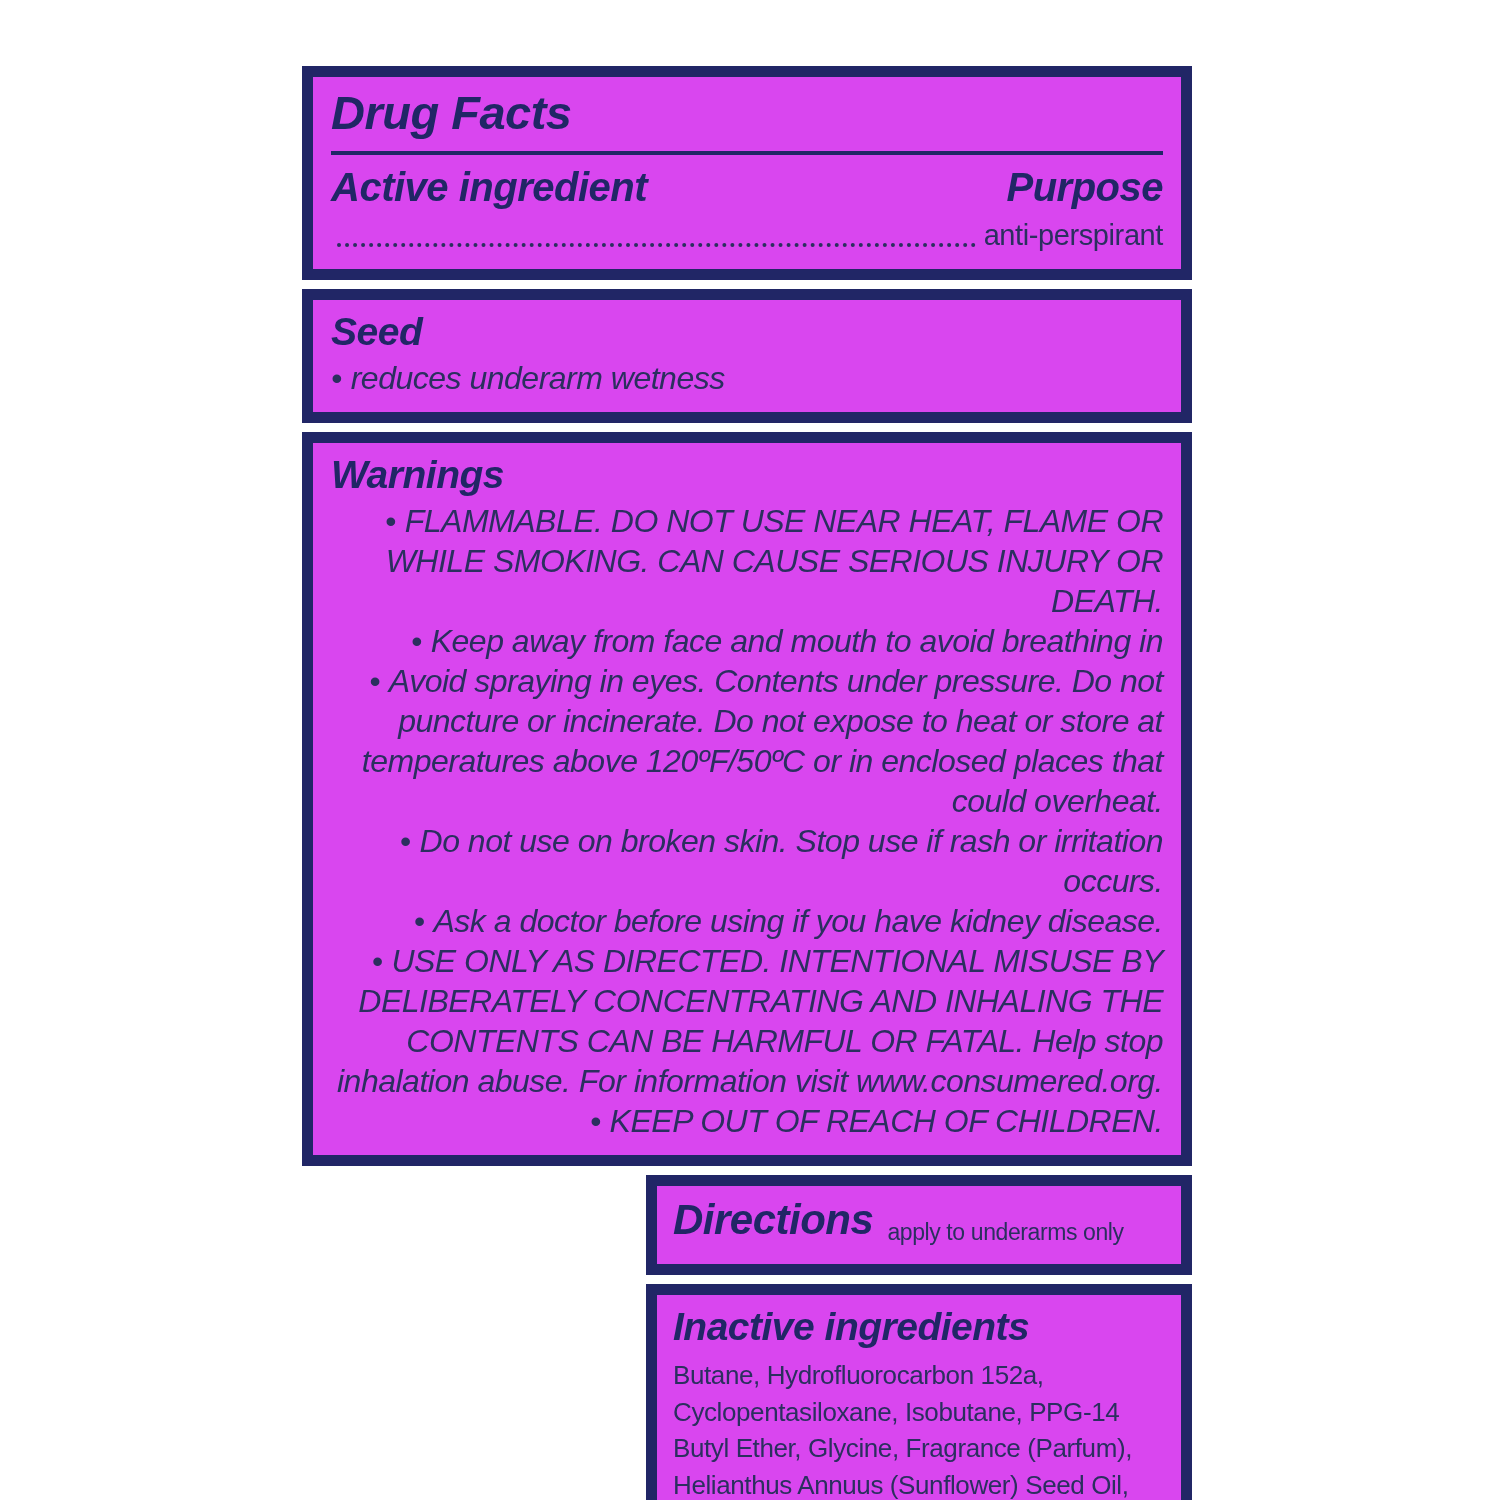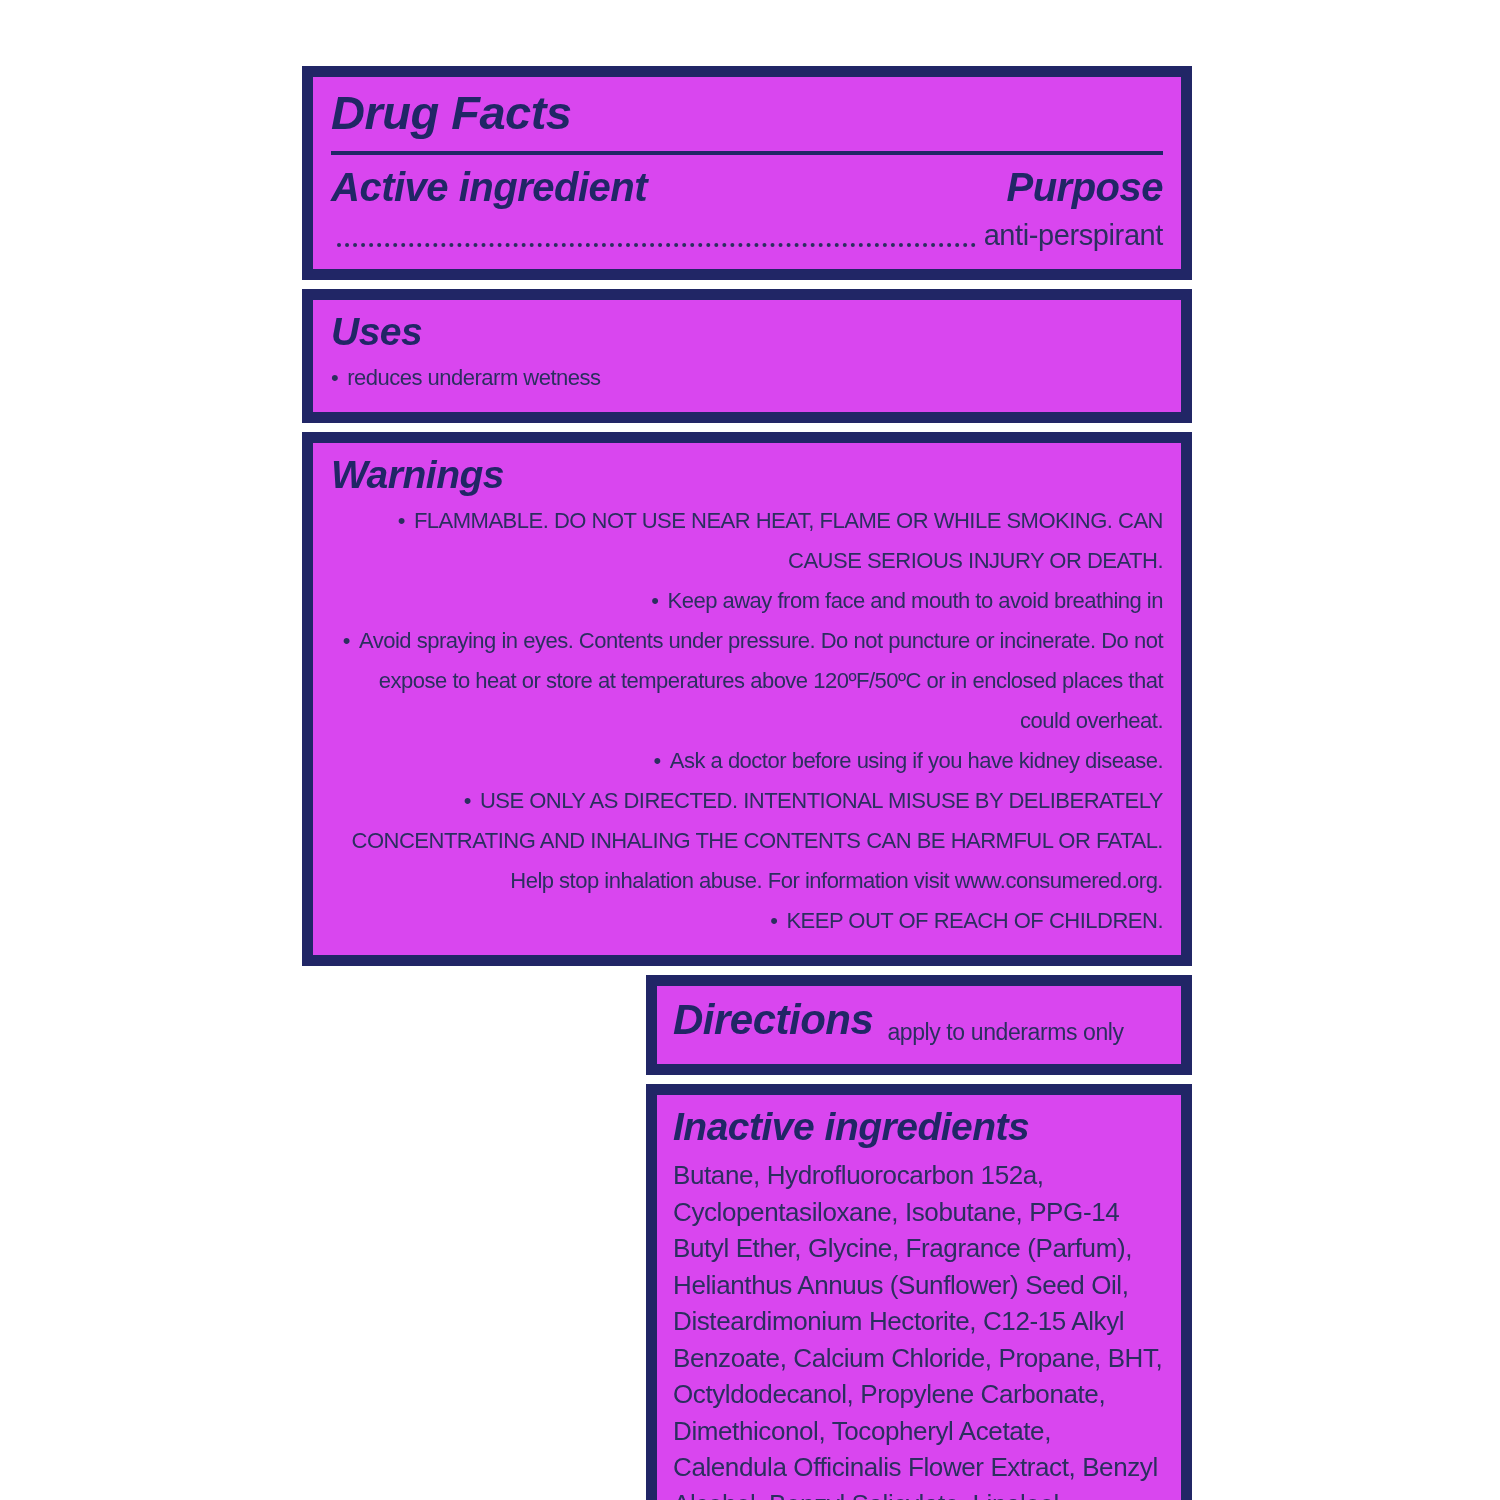--- a/index.html
+++ b/index.html
@@ -24,21 +24,21 @@
     letter-spacing:-0.5px;
   }
   .df-title{font-size:47px;line-height:60px;}
   .divider{border:none;border-top:4px solid var(--navy);margin:8px 0 6px 0;}
   .ai-row{display:flex;justify-content:space-between;align-items:center;}
   .ai-row .heading{font-size:40px;line-height:52px;}
   .ing-row{display:flex;align-items:flex-end;font-size:29px;line-height:40px;letter-spacing:-0.4px;margin-top:2px;}
   .leader{flex:1;border-bottom:4px dotted var(--body);margin:0 8px 8px 6px;min-width:40px;}
 
   .sec-heading{font-size:39px;line-height:52px;}
-  .bullet-line{font-size:22px;line-height:40px;letter-spacing:-0.5px;}
+  .bullet-line{font-size:32px;line-height:40px;letter-spacing:-0.5px;font-style:italic;}
   .bullet{margin-right:9px;}
   #box-warnings .bullet-line{margin:0;text-align:right;}
 
   .dir-row{display:flex;align-items:flex-end;padding:2px 0 4px 0;}
   .dir-row .heading{font-size:42px;line-height:52px;}
   .dir-row .dir-text{font-size:23px;letter-spacing:-0.4px;margin-left:14px;}
 
   .inactive-text{font-size:26px;line-height:36.5px;letter-spacing:-0.4px;}
   #box-inactive .sec-heading{margin-bottom:4px;}
 </style>
@@ -54,39 +54,42 @@
       <span class="heading">Active ingredient</span>
       <span class="heading">Purpose</span>
     </div>
     <div class="ing-row">
       <span class="leader"></span>
       <span>anti-perspirant</span>
     </div>
   </div>
 
   <div class="box" id="box-uses">
-    <div class="heading sec-heading">Uses</div>
+    <div class="heading sec-heading">Seed</div>
     <div>
         <div class="bullet-line">
         <span class="bullet">•</span><span>reduces underarm wetness</span>
       </div>
       </div>
   </div>
 
   <div class="box" id="box-warnings">
     <div class="heading sec-heading">Warnings</div>
     <div>
         <div class="bullet-line">
         <span class="bullet">•</span><span>FLAMMABLE. DO NOT USE NEAR HEAT, FLAME OR WHILE SMOKING. CAN CAUSE SERIOUS INJURY OR DEATH.</span>
       </div>
         <div class="bullet-line">
         <span class="bullet">•</span><span>Keep away from face and mouth to avoid breathing in</span>
       </div>
         <div class="bullet-line">
         <span class="bullet">•</span><span>Avoid spraying in eyes. Contents under pressure. Do not puncture or incinerate. Do not expose to heat or store at temperatures above 120ºF/50ºC or in enclosed places that could overheat.</span>
+      </div>
+        <div class="bullet-line">
+        <span class="bullet">•</span><span>Do not use on broken skin. Stop use if rash or irritation occurs.</span>
       </div>
         <div class="bullet-line">
         <span class="bullet">•</span><span>Ask a doctor before using if you have kidney disease.</span>
       </div>
         <div class="bullet-line">
         <span class="bullet">•</span><span>USE ONLY AS DIRECTED. INTENTIONAL MISUSE BY DELIBERATELY CONCENTRATING AND INHALING THE CONTENTS CAN BE HARMFUL OR FATAL. Help stop inhalation abuse. For information visit www.consumered.org.</span>
       </div>
         <div class="bullet-line">
         <span class="bullet">•</span><span>KEEP OUT OF REACH OF CHILDREN.</span>
       </div>

